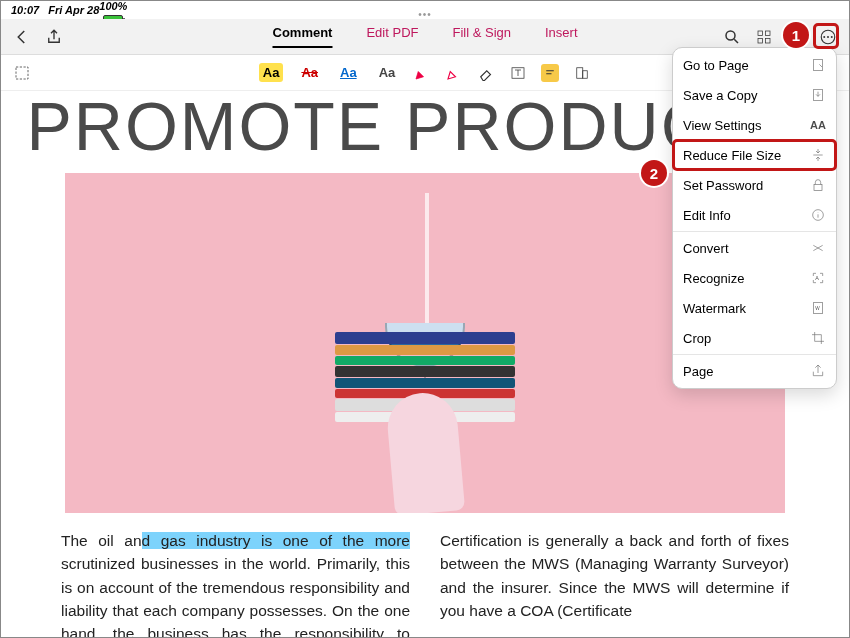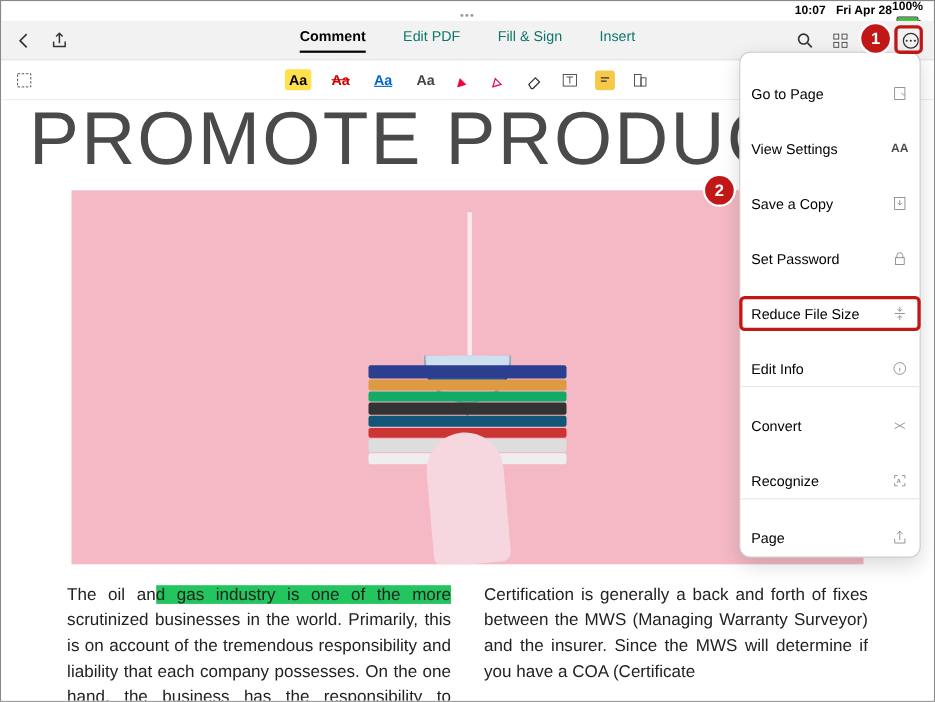--- a/index.html
+++ b/index.html
@@ -1,28 +1,28 @@
 <!DOCTYPE html>
 <html><head>
 <meta charset="utf-8">
 <style>
 * { margin: 0; padding: 0; box-sizing: border-box; }
 body { font-family: -apple-system, Helvetica, Arial, sans-serif; width: 850px; height: 638px; overflow: hidden; background: #fff; border: 1px solid #888; position: relative; }
 
 
-.status { display: flex; justify-content: flex-end; align-items: center; padding: 2px 10px; font-size: 11px; font-weight: 600; height: 18px; }
+.status { display: flex; justify-content: flex-start; align-items: center; padding: 2px 10px; font-size: 11px; font-weight: 600; height: 18px; font-style: italic; }
 .status .right { display: flex; align-items: center; gap: 3px; flex-direction: column; }
 .battery { width: 20px; height: 10px; border: 1px solid #333; border-radius: 2px; position: relative; background: linear-gradient(90deg, #3ac23a 100%, #3ac23a 100%); }
 .battery::after { content:''; position:absolute; right:-3px; top:2px; width:2px; height:4px; background:#333; border-radius:1px; }
 
 
 .toolbar { display: flex; align-items: center; height: 36px; background: #f2f2f2; border-bottom: 1px solid #ddd; padding: 0 12px; position: relative; }
 .toolbar .left { display: flex; gap: 14px; align-items: center; }
 .toolbar .tabs { position: absolute; left: 50%; transform: translateX(-50%); display: flex; gap: 34px; font-size: 13px; }
-.toolbar .tabs div { cursor: pointer; color: #0f766e; }
+.toolbar .tabs div { cursor: pointer; color: #be185d; }
 .toolbar .tabs .active { color: #000; font-weight: 700; border-bottom: 2px solid #000; padding-bottom: 6px; }
 .toolbar .right { margin-left: auto; display: flex; gap: 14px; align-items: center; }
 .dots3 { position:absolute; left:50%; top:-10px; transform:translateX(-50%); letter-spacing:1px; color:#999; font-size:10px; }
 
 .ico { width: 18px; height: 18px; display: inline-flex; align-items: center; justify-content: center; color: #333; }
 
 
 .toolbar2 { display: flex; align-items: center; justify-content: center; height: 36px; background: #fff; border-bottom: 1px solid #eee; gap: 14px; position: relative; }
 .toolbar2 .sel { position: absolute; left: 12px; }
 .aa { font-size: 13px; padding: 2px 4px; border-radius: 3px; font-weight: 600; }
@@ -40,26 +40,26 @@
 .book { height:12px; margin-bottom:1px; border-radius:2px; }
 .hand { position:absolute; left:50%; bottom:0; transform:translateX(-50%) rotate(-5deg); width:70px; height:120px; background:#f6d6df; border-radius:40px 40px 10px 10px; }
 .glass { position:absolute; left:50%; top:150px; transform:translateX(-50%); }
 .bowl { width:80px; height:44px; border:2px solid rgba(0,0,0,.25); border-top:none; border-radius:0 0 44px 44px; background:linear-gradient(#cddff0 30%, #2a66a0 30%, #2a66a0 60%, transparent 60%); }
 .stem { width:2px; height:18px; background:rgba(0,0,0,.25); margin:0 auto; }
 .drip { position:absolute; left:50%; top:20px; width:4px; height:130px; background:rgba(255,255,255,.7); }
 
 .cols { display: flex; gap: 30px; padding: 16px 60px 0; }
 .col { width: 50%; font-size: 15.5px; line-height: 1.5; color: #222; }
 .col.l { text-align: justify; }
-.hlspan { background: #22c55e; }
+.hlspan { background: #7dd3fc; }
 .cert-head { font-family: 'Arial Black', sans-serif; color: #d56a1f; font-size: 18px; letter-spacing: 1px; margin-bottom: 6px; }
 
 
 .menu { position: absolute; top: 46px; right: 12px; width: 165px; background: #fff; border: 1px solid #ccc; border-radius: 10px; box-shadow: 0 6px 18px rgba(0,0,0,.15); z-index: 20; padding: 2px 0; font-size: 13px; }
-.mi { display: flex; align-items: center; justify-content: space-between; padding: 7px 10px; cursor: pointer; margin-top: 20px; }
+.mi { display: flex; align-items: center; justify-content: space-between; padding: 7px 10px; cursor: pointer; }
 .menu hr { border: none; border-top: 1px solid #e5e5e5; margin: 1px 0; }
 .mi.highlight { outline: 3px solid #c21717; outline-offset: -2px; border-radius: 4px; }
 .mi .mico { width: 16px; height: 16px; opacity: .7; display:inline-flex; align-items:center; justify-content:center; }
 
 
 .badge { position: absolute; width: 26px; height: 26px; border-radius: 50%; background: #c21717; color: #fff; font-weight: 700; display: flex; align-items: center; justify-content: center; font-size: 15px; z-index: 30; box-shadow:0 0 0 2px #fff; }
 .more-outline { position: absolute; top: 22px; right: 10px; width: 26px; height: 26px; border: 3px solid #c21717; border-radius: 5px; z-index: 25; }
 </style>
 </head>
 <body>
@@ -209,49 +209,49 @@
   <div class="mi">
       <span>Go to Page</span>
       <span class="mico">
         <svg viewBox="0 0 24 24">
           <rect x="5" y="4" width="14" height="16" stroke="#333" fill="none"></rect>
           <path d="M14 11l4 4" stroke="#333"></path>
         </svg>
       </span>
     </div>
   <div class="mi">
+      <span>Save a Copy</span>
+      <span class="mico">
+        <svg viewBox="0 0 24 24">
+          <rect x="5" y="4" width="14" height="16" stroke="#333" fill="none"></rect>
+          <path d="M12 7v7m-3-3l3 3 3-3" stroke="#333" fill="none"></path>
+        </svg>
+      </span>
+    </div>
+  <div class="mi">
       <span>View Settings</span>
       <span class="mico" style="font-size:11px;font-weight:600;">AA</span>
     </div>
-  <div class="mi">
-      <span>Save a Copy</span>
-      <span class="mico">
-        <svg viewBox="0 0 24 24">
-          <rect x="5" y="4" width="14" height="16" stroke="#333" fill="none"></rect>
-          <path d="M12 7v7m-3-3l3 3 3-3" stroke="#333" fill="none"></path>
+  <div class="mi highlight">
+      <span>Reduce File Size</span>
+      <span class="mico">
+        <svg viewBox="0 0 24 24">
+          <path d="M12 3v6m0 6v6m-3-15l3 3 3-3M9 18l3-3 3 3M5 12h14" stroke="#333" fill="none"></path>
         </svg>
       </span>
     </div>
   <div class="mi">
       <span>Set Password</span>
       <span class="mico">
         <svg viewBox="0 0 24 24">
           <rect x="6" y="11" width="12" height="9" stroke="#333" fill="none"></rect>
           <path d="M8 11V8a4 4 0 018 0v3" stroke="#333" fill="none"></path>
         </svg>
       </span>
     </div>
-  <div class="mi highlight">
-      <span>Reduce File Size</span>
-      <span class="mico">
-        <svg viewBox="0 0 24 24">
-          <path d="M12 3v6m0 6v6m-3-15l3 3 3-3M9 18l3-3 3 3M5 12h14" stroke="#333" fill="none"></path>
-        </svg>
-      </span>
-    </div>
   <div class="mi">
       <span>Edit Info</span>
       <span class="mico">
         <svg viewBox="0 0 24 24">
           <circle cx="12" cy="12" r="8" stroke="#333" fill="none"></circle>
           <path d="M12 8v.5M12 11v5" stroke="#333"></path>
         </svg>
       </span>
     </div>
   <hr>
@@ -262,20 +262,37 @@
           <path d="M5 8l14 8M5 16l14-8" stroke="#333" fill="none"></path>
         </svg>
       </span>
     </div>
   <div class="mi">
       <span>Recognize</span>
       <span class="mico">
         <svg viewBox="0 0 24 24">
           <path d="M5 5h4M5 5v4M19 5h-4M19 5v4M5 19h4M5 19v-4M19 19h-4M19 19v-4" stroke="#333" fill="none"></path>
           <text x="8" y="15" font-size="8">A</text>
+        </svg>
+      </span>
+    </div>
+  <div class="mi">
+      <span>Watermark</span>
+      <span class="mico">
+        <svg viewBox="0 0 24 24">
+          <rect x="5" y="4" width="14" height="16" stroke="#333" fill="none"></rect>
+          <text x="8" y="15" font-size="7">W</text>
+        </svg>
+      </span>
+    </div>
+  <div class="mi">
+      <span>Crop</span>
+      <span class="mico">
+        <svg viewBox="0 0 24 24">
+          <path d="M7 3v14h14M3 7h14v14" stroke="#333" fill="none"></path>
         </svg>
       </span>
     </div>
   <hr>
   <div class="mi">
       <span>Page</span>
       <span class="mico">
         <svg viewBox="0 0 24 24">
           <path d="M12 3v12M8 7l4-4 4 4M5 13v6h14v-6" stroke="#333" fill="none"></path>
         </svg>

